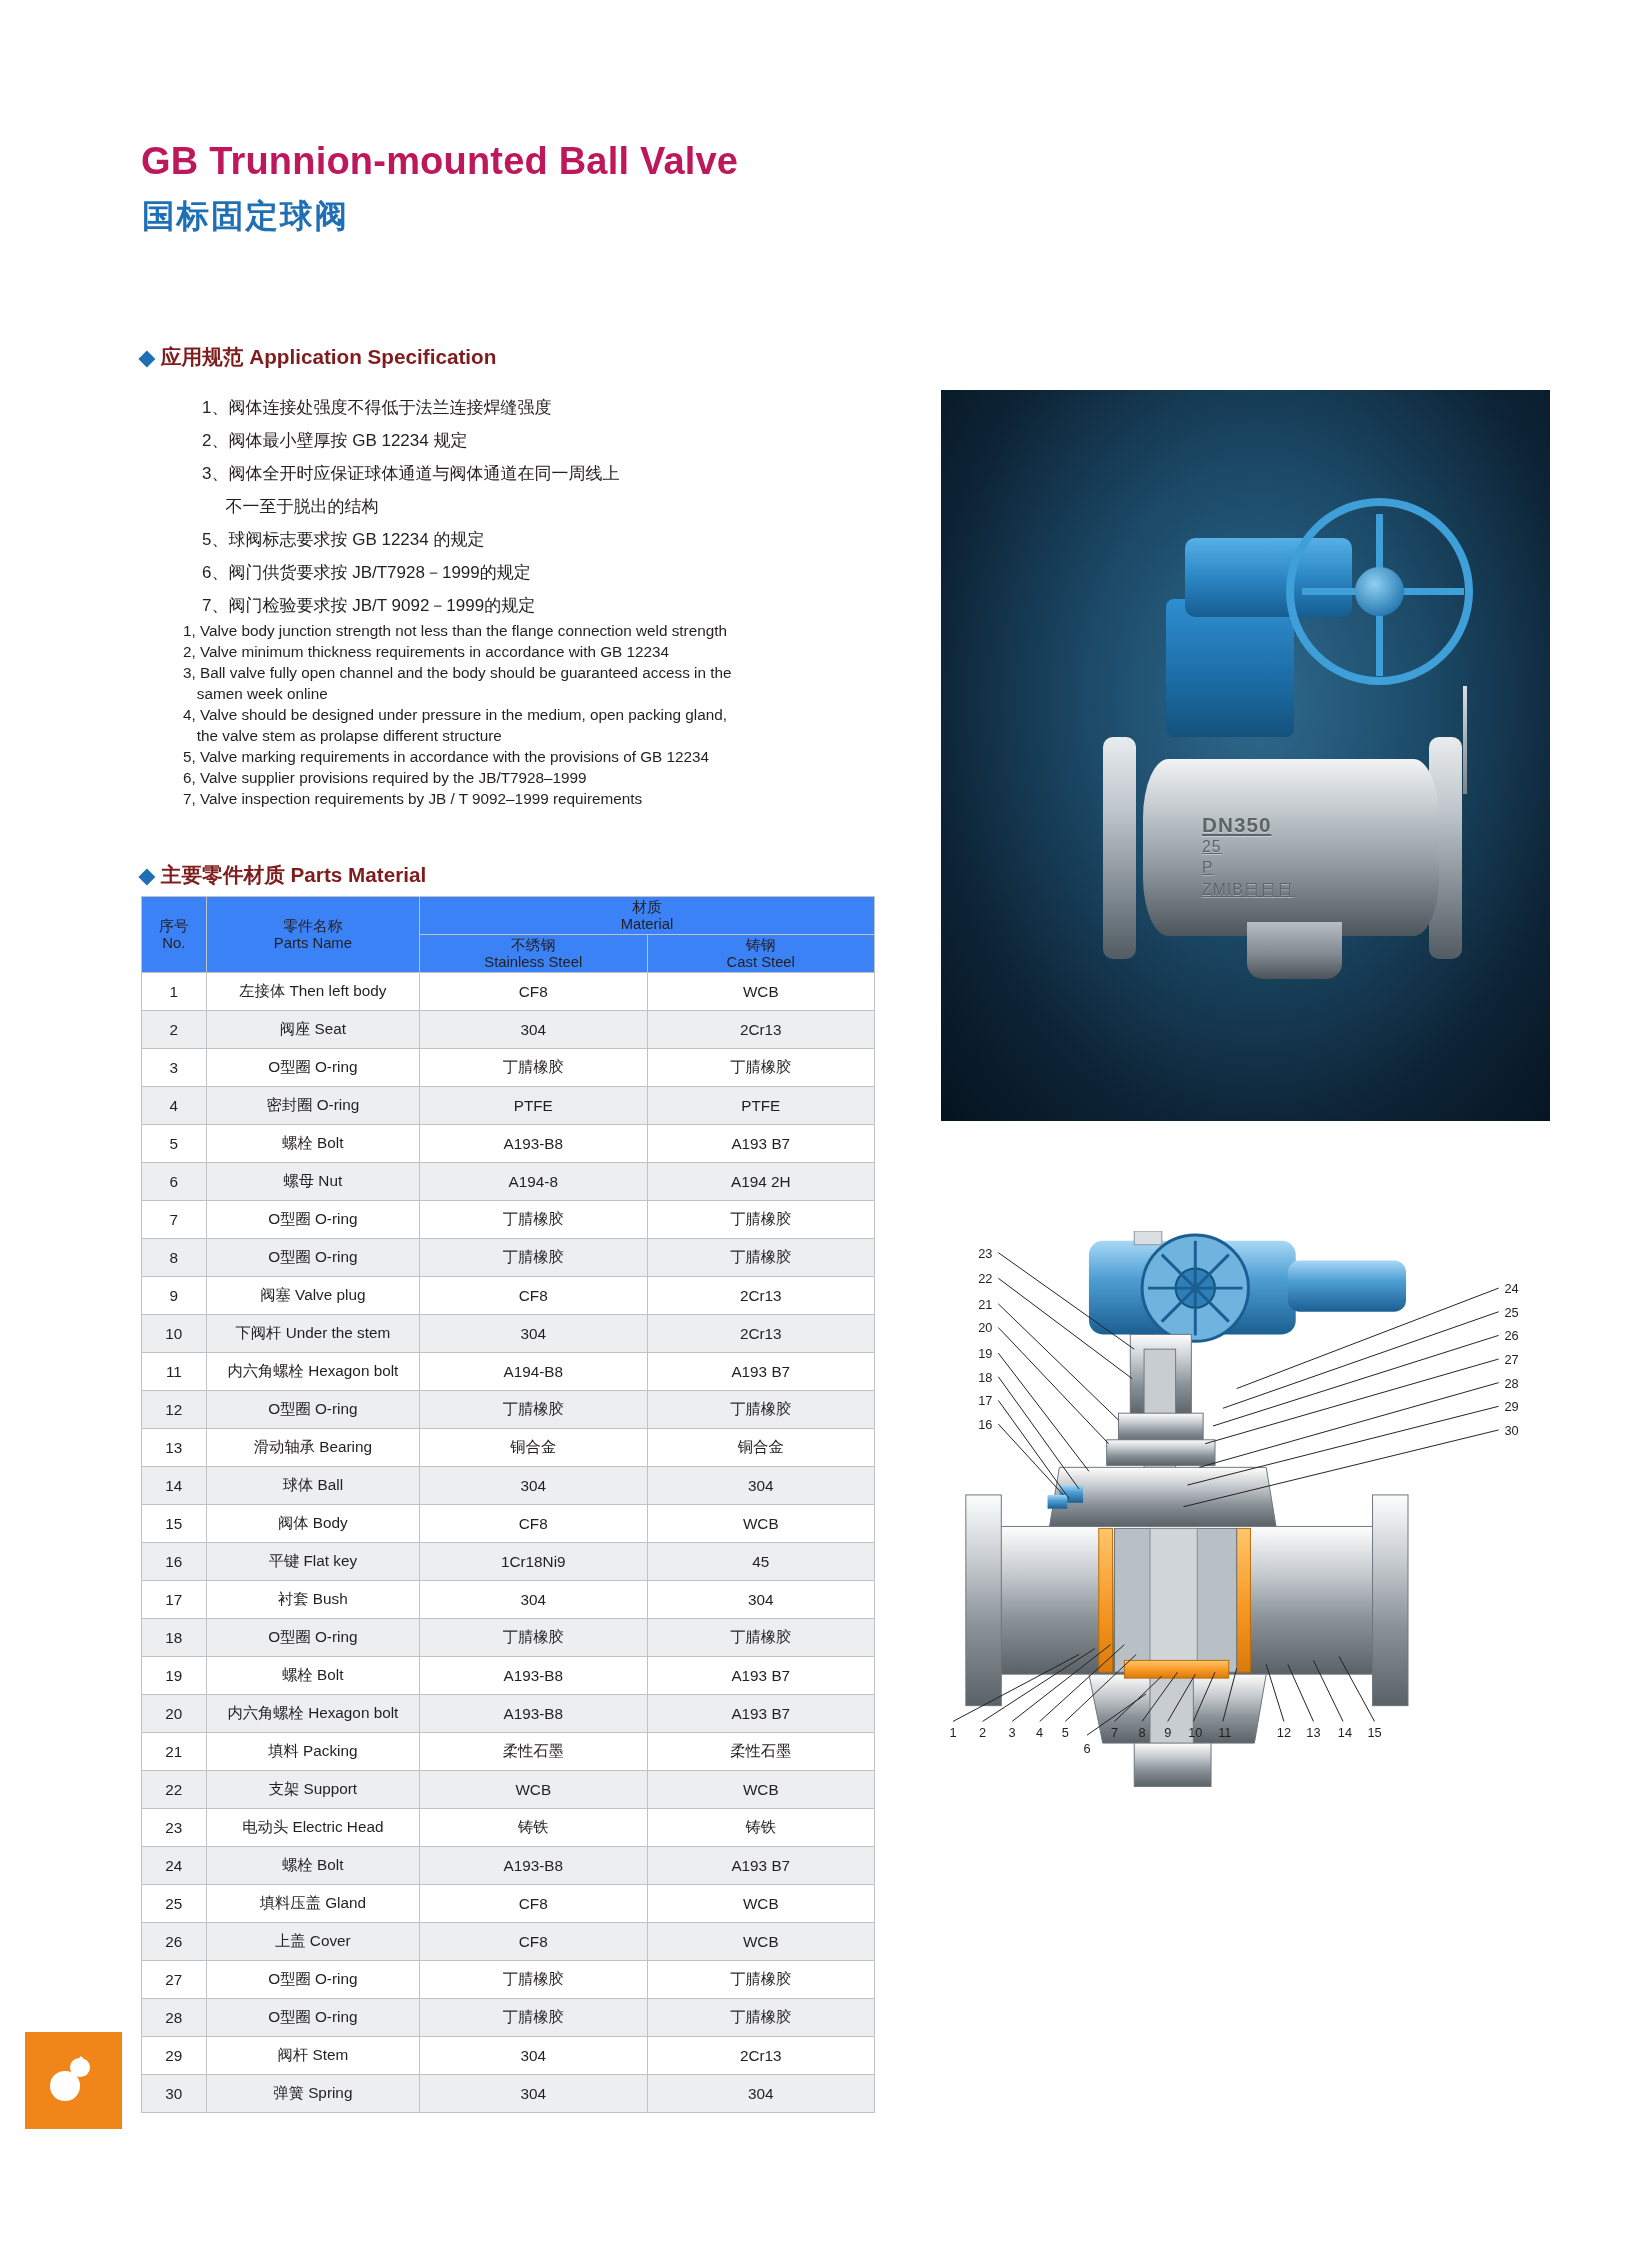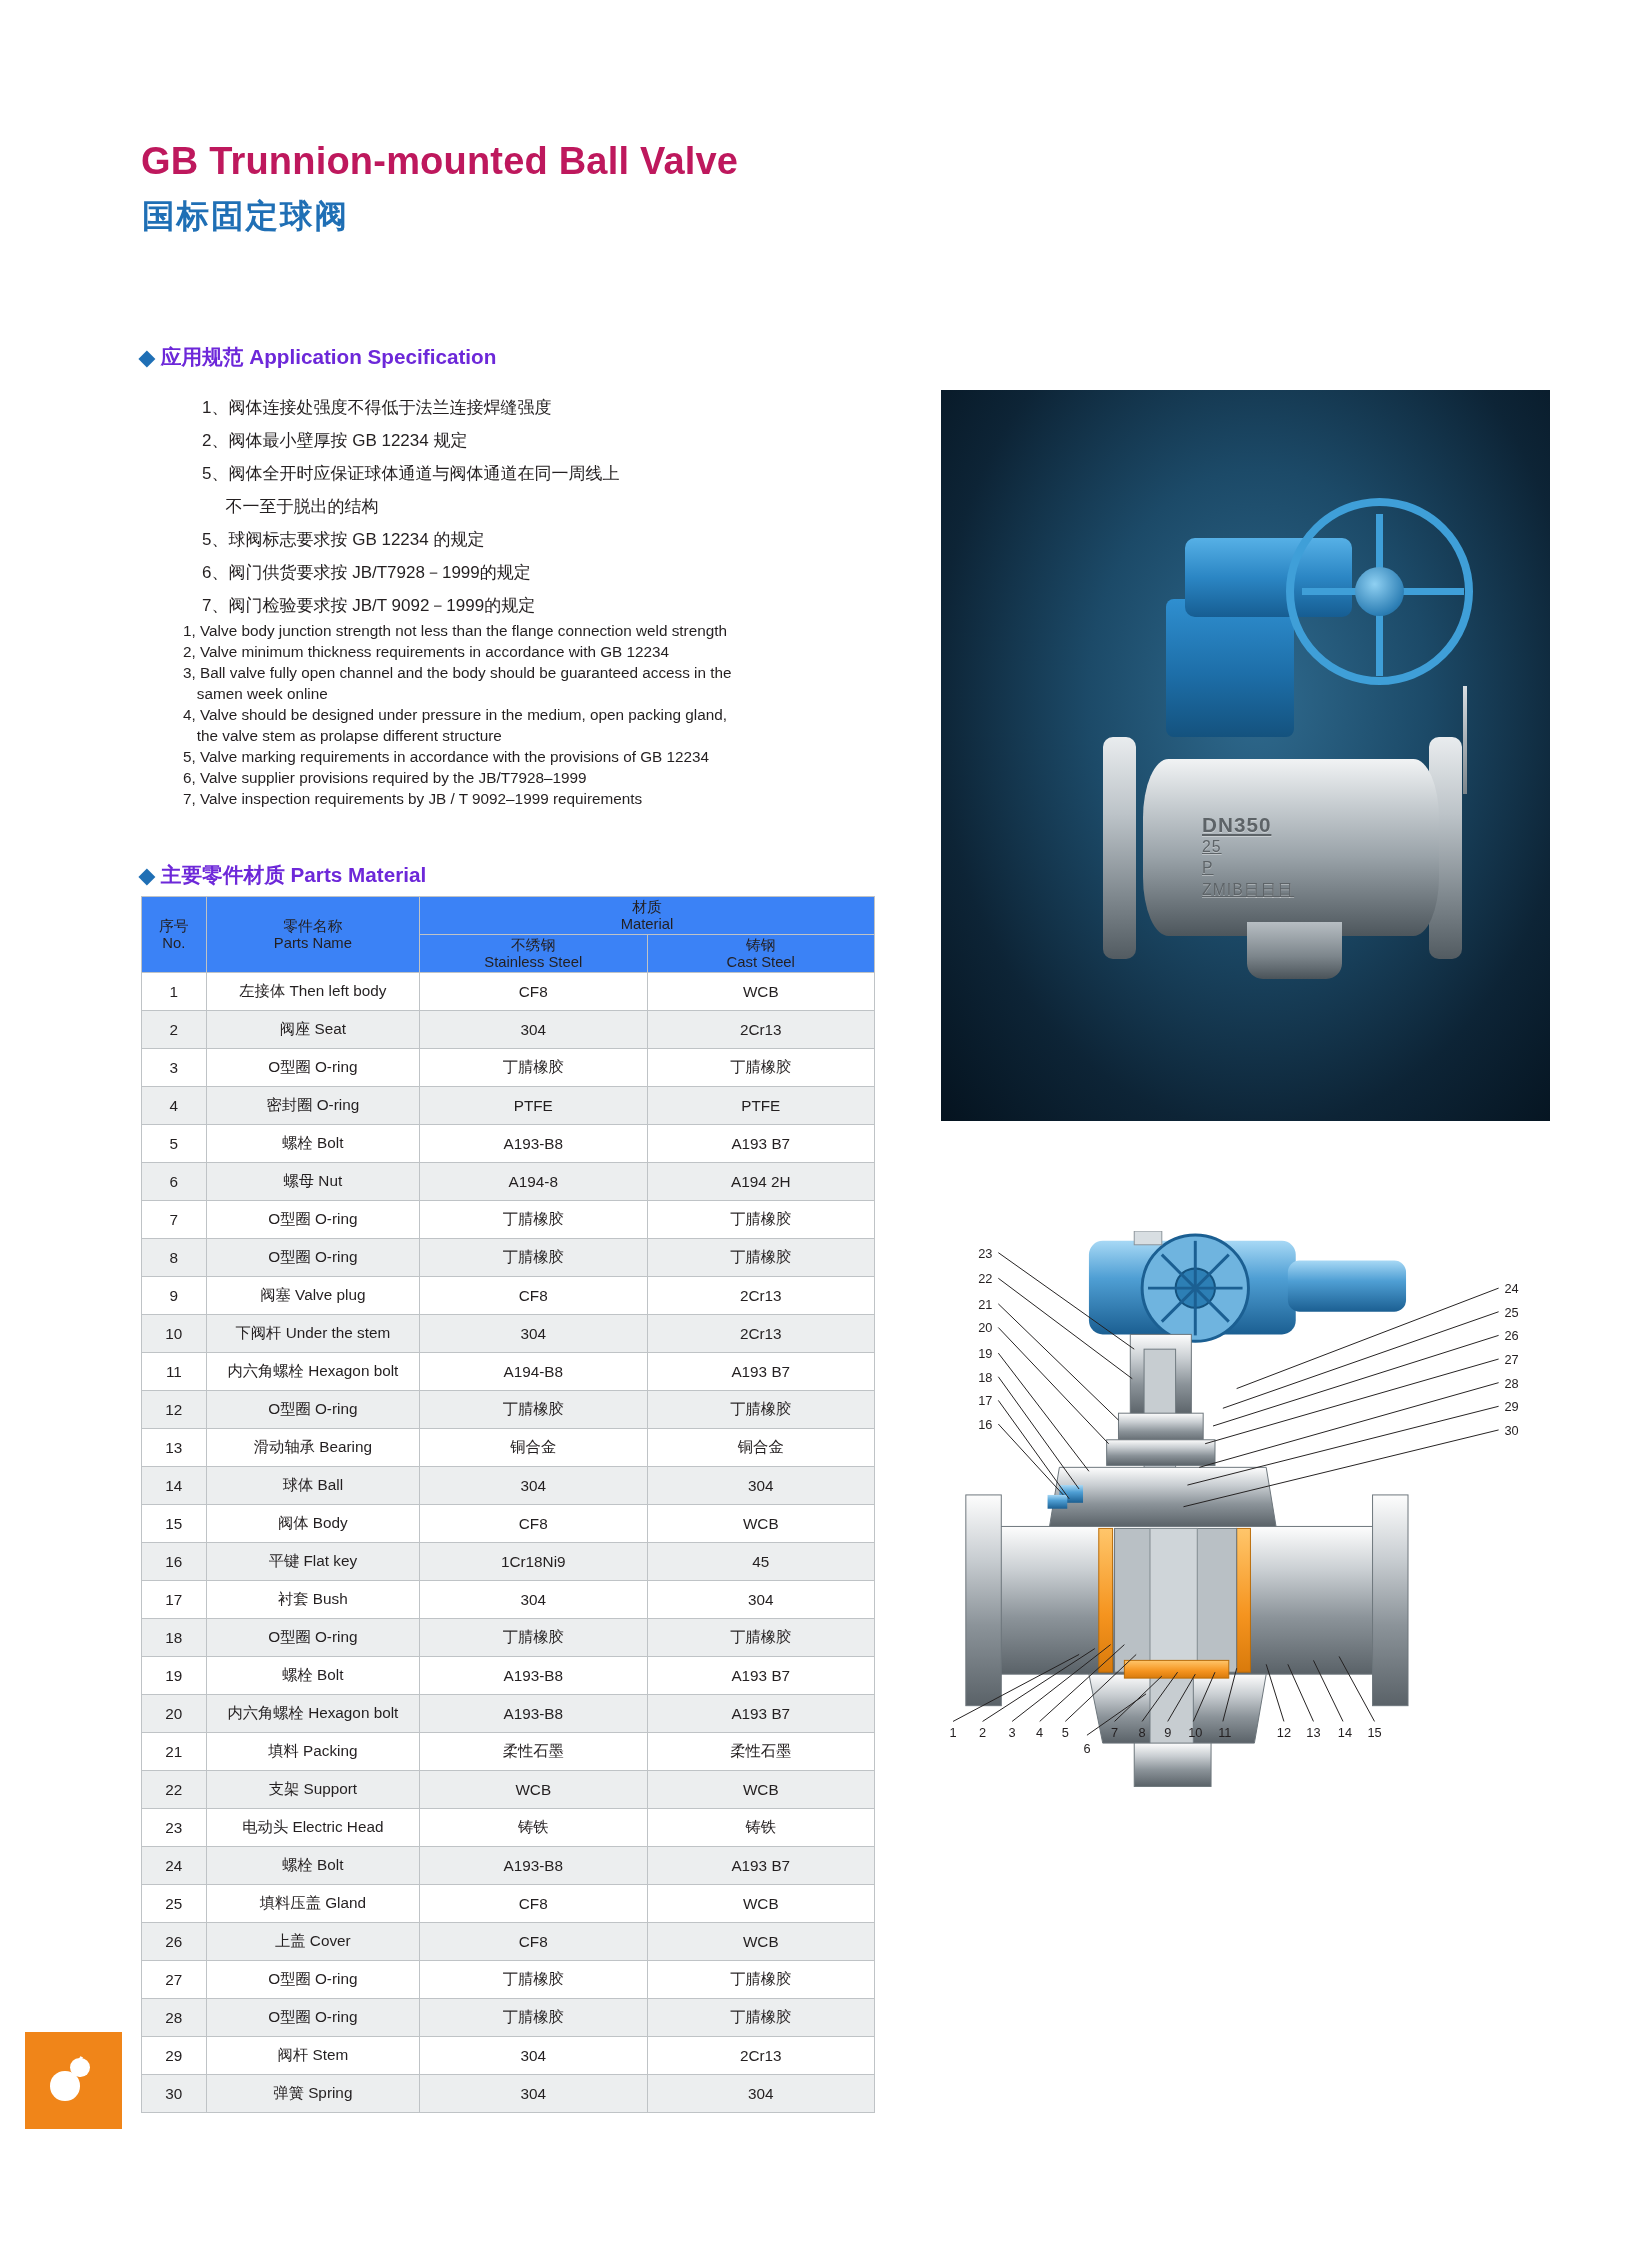--- a/index.html
+++ b/index.html
@@ -41,21 +41,21 @@
     font-weight: bold;
     color: #1f6fb5;
     letter-spacing: 2px;
   }
 
   
   .section-head {
     position: absolute;
     font-size: 20.7px;
     font-weight: bold;
-    color: #6d28d9;
+    color: #7f1d1d;
     white-space: nowrap;
   }
   .section-head .diamond {
     display: inline-block;
     width: 11.8px;
     height: 11.8px;
     background: #1f6fb5;
     transform: rotate(45deg);
     margin-right: 7.9px;
     position: relative;
@@ -289,21 +289,21 @@
   <div class="title-en">GB Trunnion-mounted Ball Valve</div>
   <div class="title-cn">国标固定球阀</div>
 
   <div class="section-head" id="sec-app">
     <span class="diamond"></span><span>应用规范 Application Specification</span>
   </div>
 
   <div class="cn-list">
     <div>1、阀体连接处强度不得低于法兰连接焊缝强度</div>
     <div>2、阀体最小壁厚按 GB 12234 规定</div>
-    <div>5、阀体全开时应保证球体通道与阀体通道在同一周线上</div>
+    <div>3、阀体全开时应保证球体通道与阀体通道在同一周线上</div>
     <div>     不一至于脱出的结构</div>
     <div>5、球阀标志要求按 GB 12234 的规定</div>
     <div>6、阀门供货要求按 JB/T7928－1999的规定</div>
     <div>7、阀门检验要求按 JB/T 9092－1999的规定</div>
   </div>
 
   <div class="en-list">
     <div>1, Valve body junction strength not less than the flange connection weld strength</div>
     <div>2, Valve minimum thickness requirements in accordance with GB 12234</div>
     <div>3, Ball valve fully open channel and the body should be guaranteed access in the</div>

